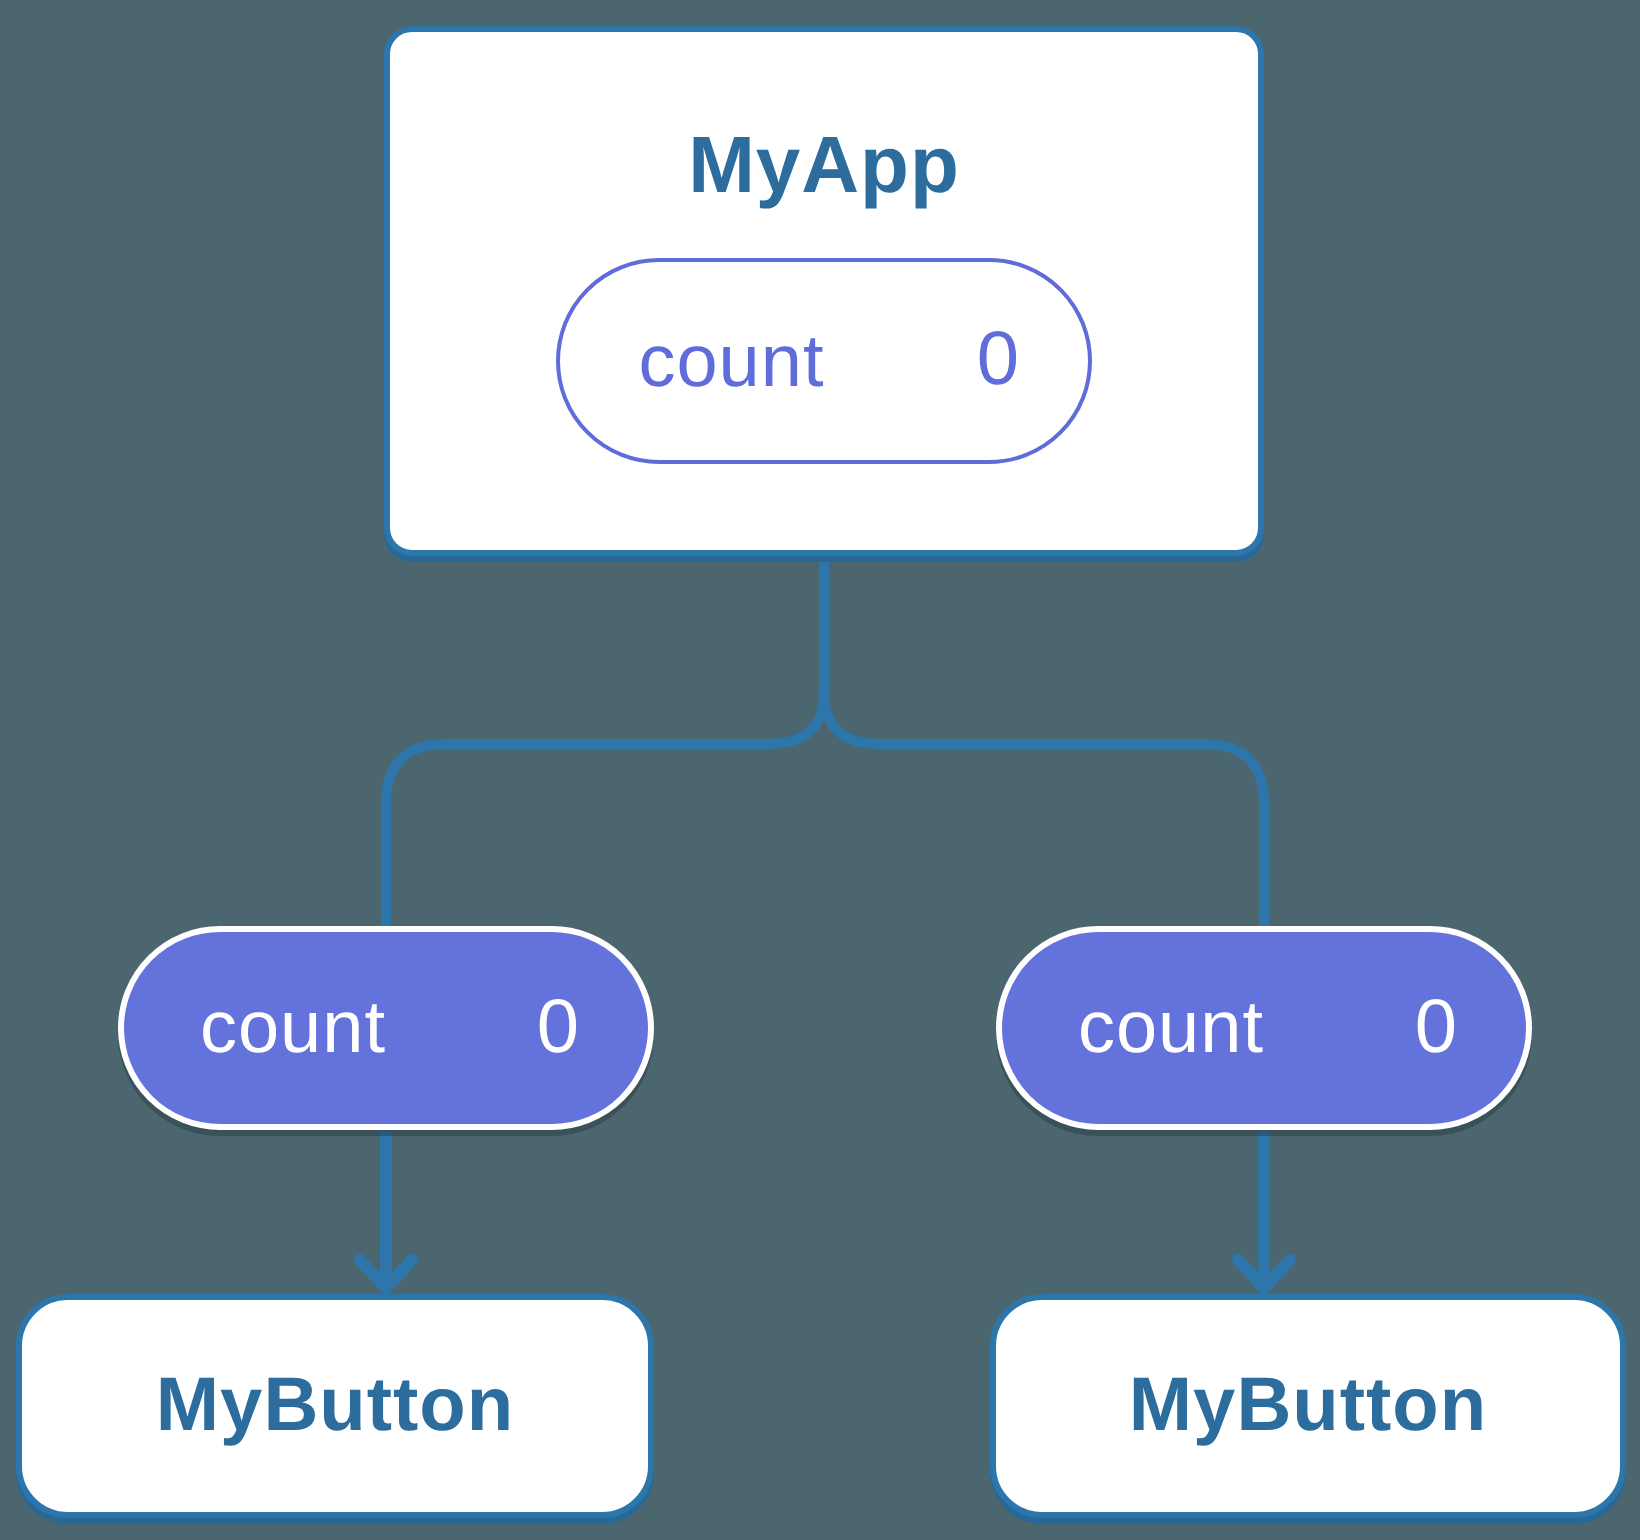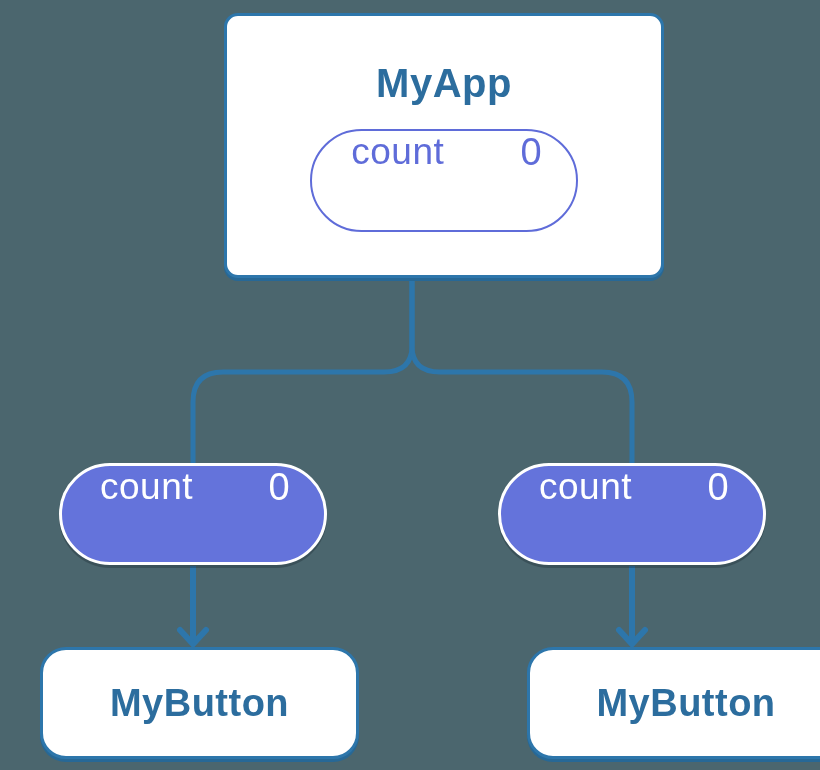--- a/index.html
+++ b/index.html
@@ -46,21 +46,20 @@
     stroke: var(--line-blue);
     stroke-width: 6;
     stroke-linecap: round;
     stroke-linejoin: miter;
   }
   .node {
     position: absolute;
     background: var(--white);
     border: 3px solid var(--line-blue);
     box-shadow: 0 3px 0 var(--edge-blue);
-    margin-left: 32px;
   }
   .node-root {
     left: 192px; top: 13px;
     width: 440px; height: 265px;
     border-radius: 14px;
     display: flex;
     flex-direction: column;
     align-items: center;
     padding-top: 44px;
   }
@@ -80,21 +79,21 @@
   .node-leaf-left  { left: 8px;   top: 647px; width: 319px; height: 112px; }
   .node-leaf-right { left: 495px; top: 647px; width: 318px; height: 112px; }
   .leaf-title {
     color: var(--text-blue);
     font-size: 38px;
     font-weight: 700;
     letter-spacing: 0.5px;
   }
   .pill {
     display: flex;
-    align-items: flex-start;
+    align-items: center;
     overflow: hidden;
   }
   .pill-outline {
     margin-top: 23px;
     width: 268px; height: 103px;
     border: 2.5px solid var(--purple-line);
     border-radius: 52px;
     background: var(--white);
     color: var(--purple-line);
   }

